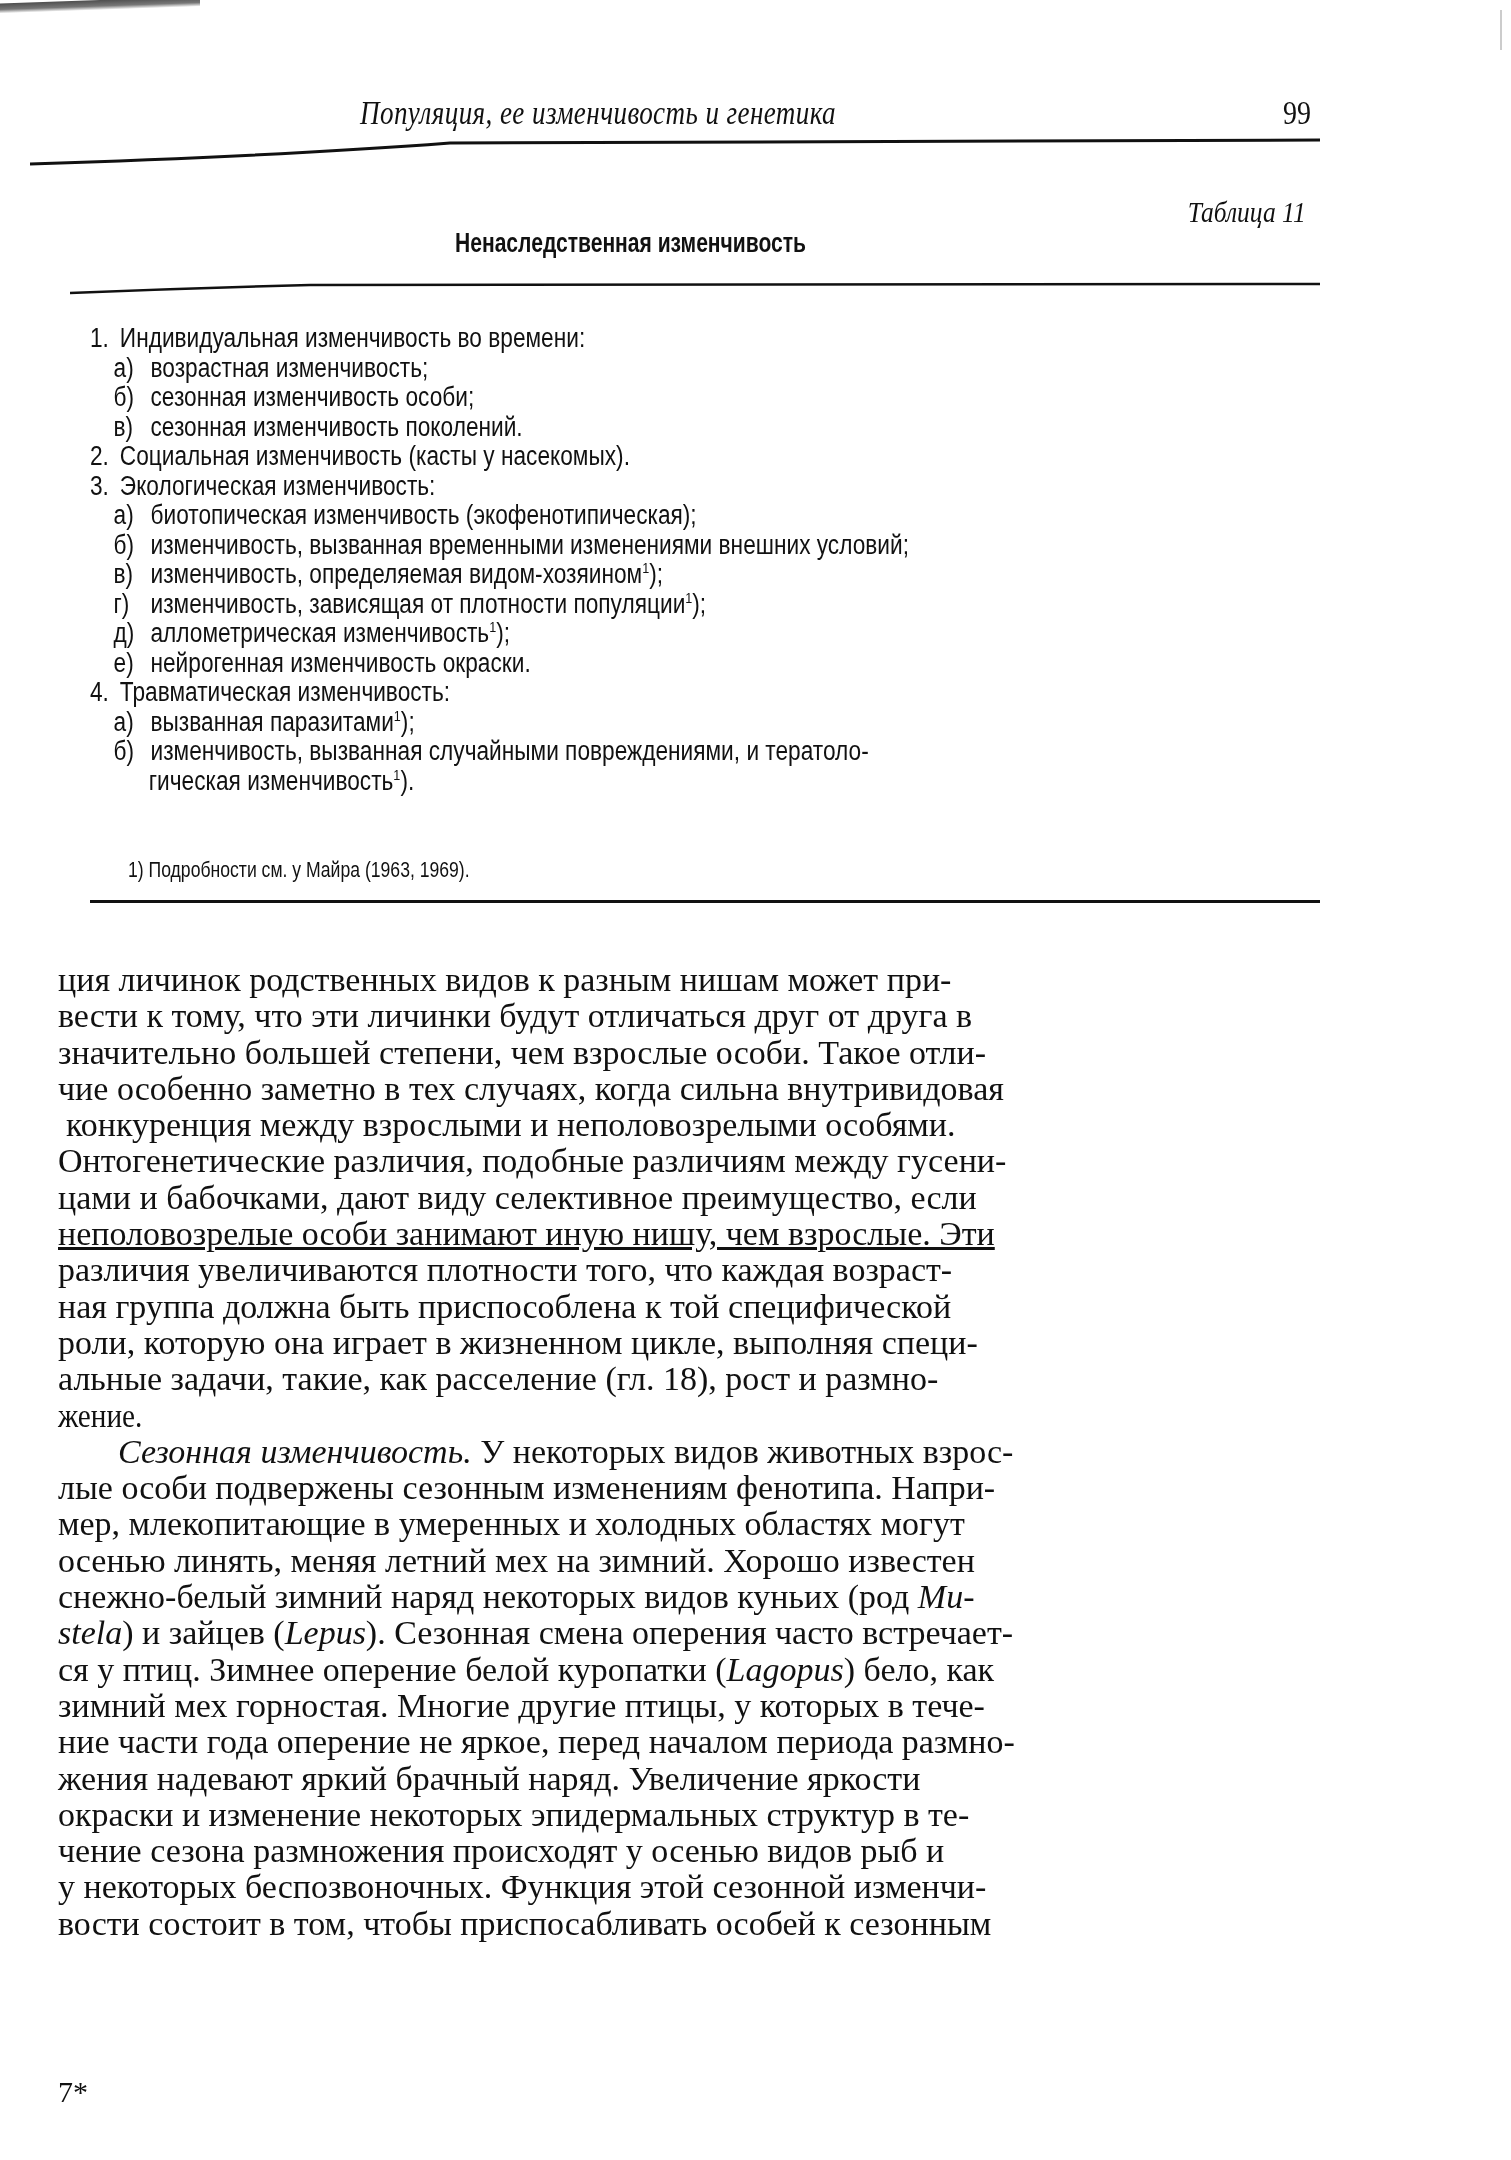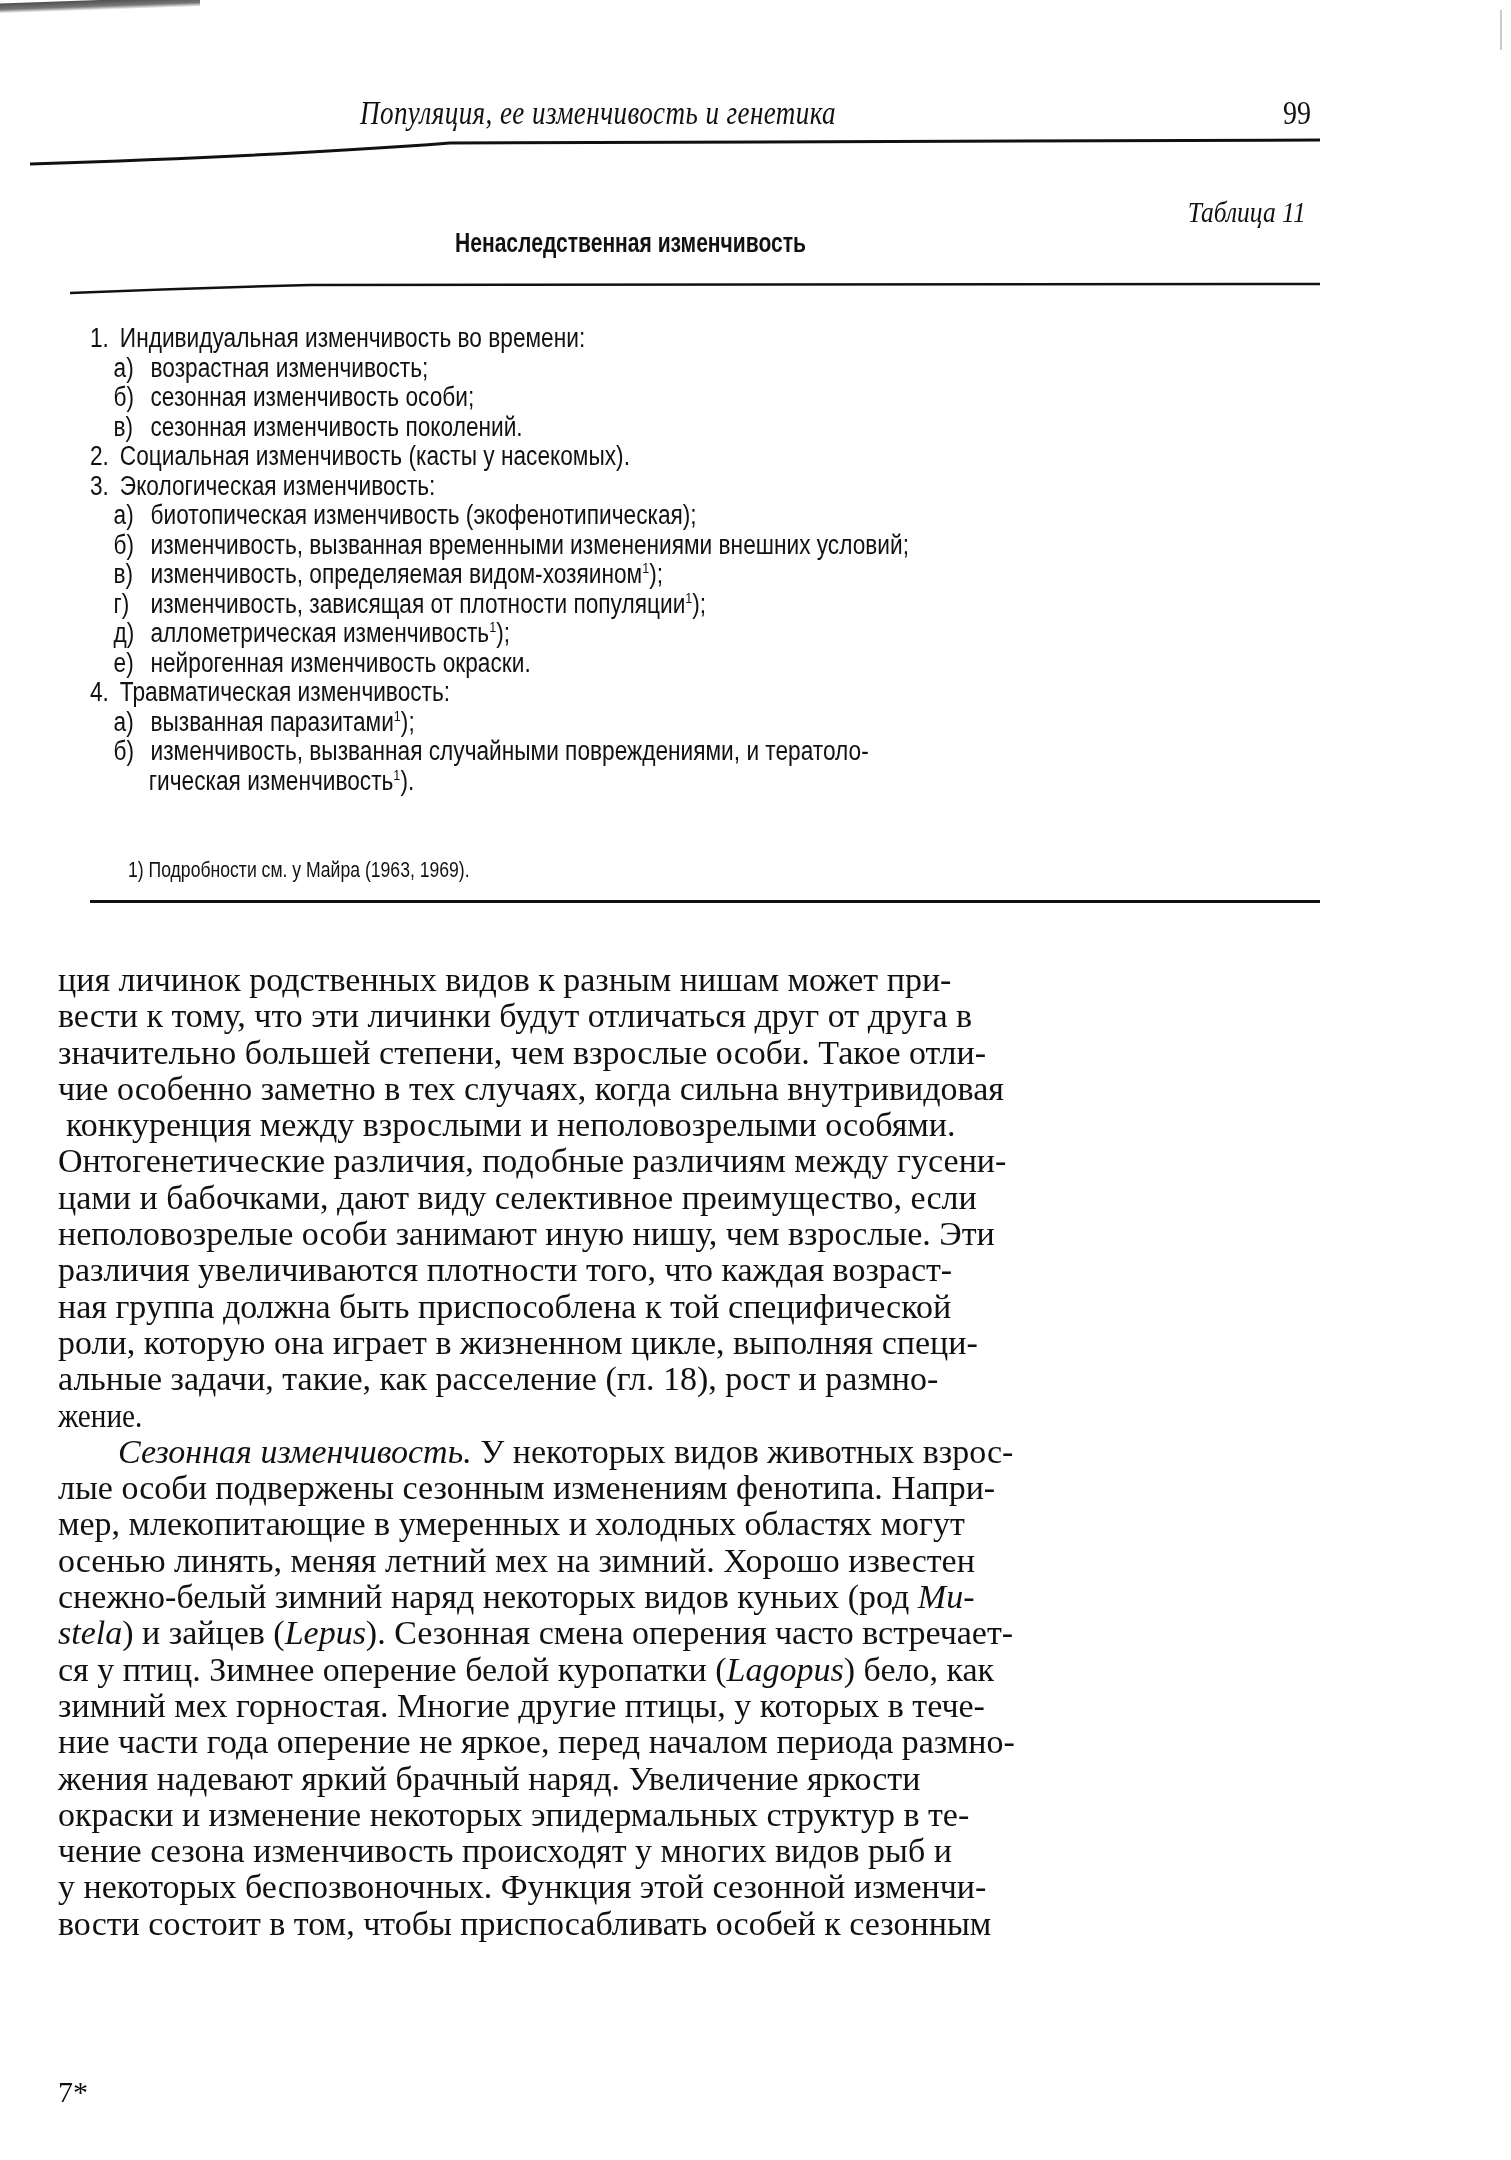--- a/index.html
+++ b/index.html
@@ -72,40 +72,40 @@
 
 <div class="body-text">
   <p>
     <span class="line" style="transform: scaleX(1);">ция личинок родственных видов к разным нишам может при-</span>
     <span class="line" style="transform: scaleX(1);">вести к тому, что эти личинки будут отличаться друг от друга в</span>
     <span class="line" style="transform: scaleX(1);">значительно большей степени, чем взрослые особи. Такое отли-</span>
     <span class="line" style="transform: scaleX(1);">чие особенно заметно в тех случаях, когда сильна внутривидовая</span>
     <span class="line" style="transform: scaleX(1); margin-left: 8px;">конкуренция между взрослыми и неполовозрелыми особями.</span>
     <span class="line" style="transform: scaleX(1);">Онтогенетические различия, подобные различиям между гусени-</span>
     <span class="line" style="transform: scaleX(1);">цами и бабочками, дают виду селективное преимущество, если</span>
-    <span class="line" style="transform: scaleX(1);">неполовозрелые особи занимают иную нишу, чем взрослые. Эти</span>
+    <span class="line" style="transform: scaleX(1); text-decoration: underline;">неполовозрелые особи занимают иную нишу, чем взрослые. Эти</span>
     <span class="line" style="transform: scaleX(1);">различия увеличиваются плотности того, что каждая возраст-</span>
     <span class="line" style="transform: scaleX(1);">ная группа должна быть приспособлена к той специфической</span>
     <span class="line" style="transform: scaleX(1);">роли, которую она играет в жизненном цикле, выполняя специ-</span>
     <span class="line" style="transform: scaleX(1);">альные задачи, такие, как расселение (гл. 18), рост и размно-</span>
     <span class="line" style="transform: scaleX(0.86);">жение.</span>
   </p>
   <p>
     <span class="line indent" style="transform: scaleX(1);"><span class="ital">Сезонная изменчивость.</span><span> У некоторых видов животных взрос-</span></span>
     <span class="line" style="transform: scaleX(1);">лые особи подвержены сезонным изменениям фенотипа. Напри-</span>
     <span class="line" style="transform: scaleX(1);">мер, млекопитающие в умеренных и холодных областях могут</span>
     <span class="line" style="transform: scaleX(1);">осенью линять, меняя летний мех на зимний. Хорошо известен</span>
     <span class="line" style="transform: scaleX(1);"><span>снежно-белый зимний наряд некоторых видов куньих (род </span><span class="ital">Mu-</span></span>
     <span class="line" style="transform: scaleX(1);"><span class="ital">stela</span><span>) и зайцев (</span><span class="ital">Lepus</span><span>). Сезонная смена оперения часто встречает-</span></span>
     <span class="line" style="transform: scaleX(1);"><span>ся у птиц. Зимнее оперение белой куропатки (</span><span class="ital">Lagopus</span><span>) бело, как</span></span>
     <span class="line" style="transform: scaleX(1);">зимний мех горностая. Многие другие птицы, у которых в тече-</span>
     <span class="line" style="transform: scaleX(1);">ние части года оперение не яркое, перед началом периода размно-</span>
     <span class="line" style="transform: scaleX(1);">жения надевают яркий брачный наряд. Увеличение яркости</span>
     <span class="line" style="transform: scaleX(1);">окраски и изменение некоторых эпидермальных структур в те-</span>
-    <span class="line" style="transform: scaleX(1);">чение сезона изменчивость происходят у многих видов рыб и</span>
+    <span class="line" style="transform: scaleX(1);">чение сезона размножения происходят у осенью видов рыб и</span>
     <span class="line" style="transform: scaleX(1);">у некоторых беспозвоночных. Функция этой сезонной изменчи-</span>
     <span class="line" style="transform: scaleX(1);">вости состоит в том, чтобы приспосабливать особей к сезонным</span>
   </p>
 </div>
 
 <div class="folio">7*</div>
 
 <div class="speck" style="left:1500px;top:10px;height:40px;background:#ccc"></div>
 
 </body></html>

